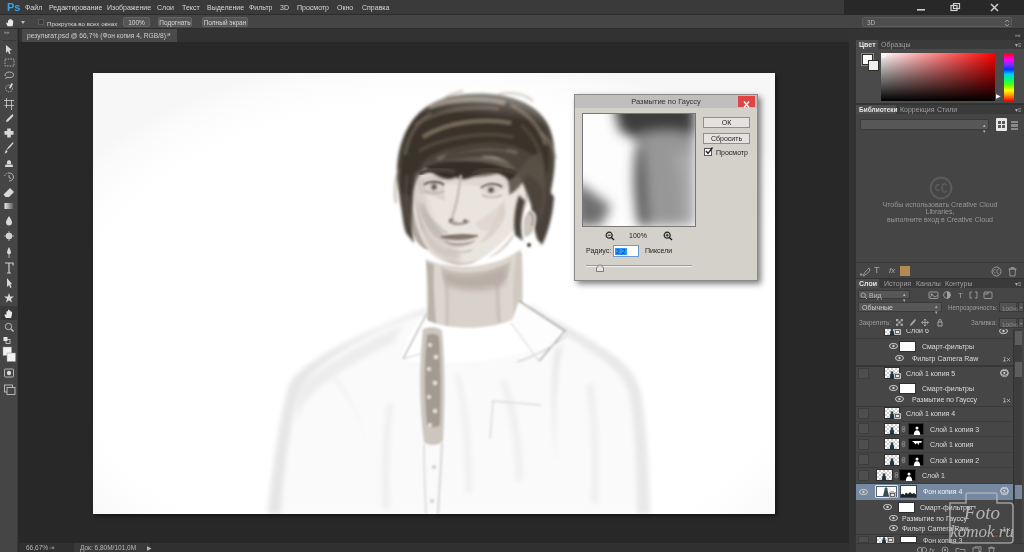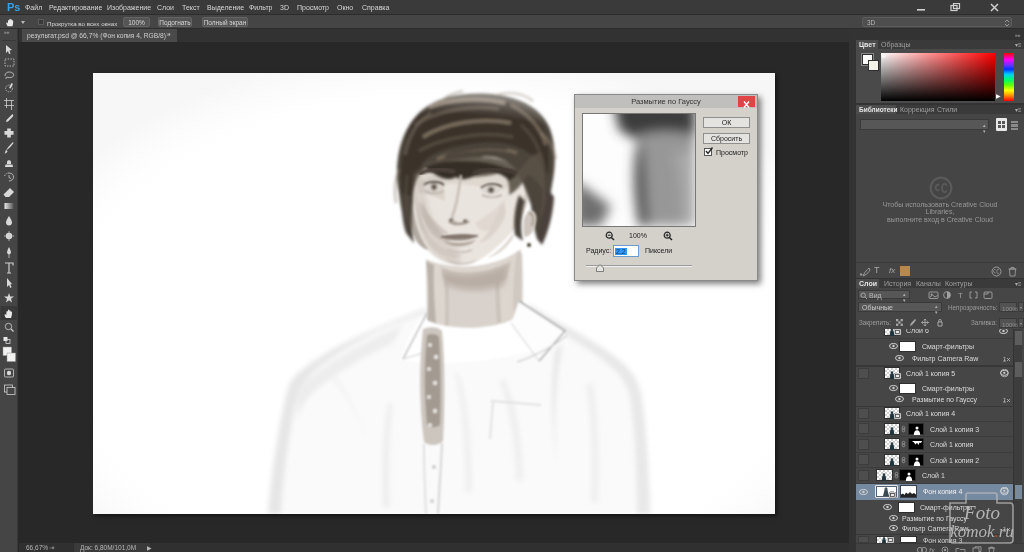--- a/index.html
+++ b/index.html
@@ -44,21 +44,21 @@
           <path d="M4,2 C5.2,2 5.8,2.8 5.8,4 L6.5,8 L1.5,8 L2.2,4 C2.2,2.8 2.8,2 4,2 Z" fill="#20343c"></path>
           <circle cx="4" cy="1.6" r="1.3" fill="#2a4049"></circle>
         </g>
     <g id="maskman">
           <circle cx="8" cy="4" r="1.5" fill="#fff"></circle>
           <path d="M4.8,11 C4.8,8 6,6.3 8,6.3 C10,6.3 11.2,8 11.2,11 Z" fill="#fff"></path>
         </g>
   </defs>
 </svg>
 
-  <div class="abs" style="left:0;top:0;width:1024px;height:15px;background:#3a3a3a;border-bottom:1px solid #2c2c2c;">
+  <div class="abs" style="left:0;top:0;width:844px;height:15px;background:#3a3a3a;border-bottom:1px solid #2c2c2c;">
     <span class="abs" style="left:7px;top:1px;font-size:11px;font-weight:bold;color:#35a3e8;">Ps</span>
     <span class="abs txt m" style="left:25px;top:4px;">Файл</span>
     <span class="abs txt m" style="left:49px;top:4px;">Редактирование</span>
     <span class="abs txt m" style="left:107px;top:4px;">Изображение</span>
     <span class="abs txt m" style="left:157px;top:4px;">Слои</span>
     <span class="abs txt m" style="left:182px;top:4px;">Текст</span>
     <span class="abs txt m" style="left:207px;top:4px;">Выделение</span>
     <span class="abs txt m" style="left:249px;top:4px;">Фильтр</span>
     <span class="abs txt m" style="left:280px;top:4px;">3D</span>
     <span class="abs txt m" style="left:297px;top:4px;">Просмотр</span>

